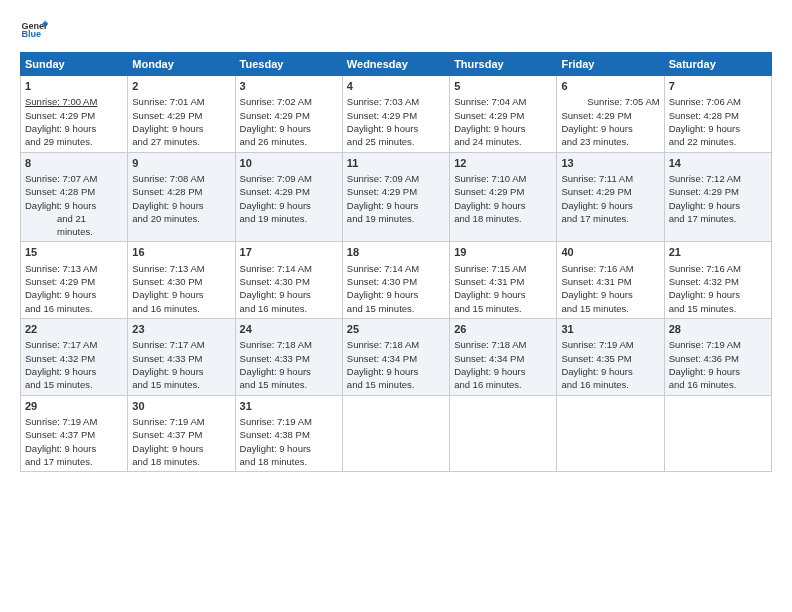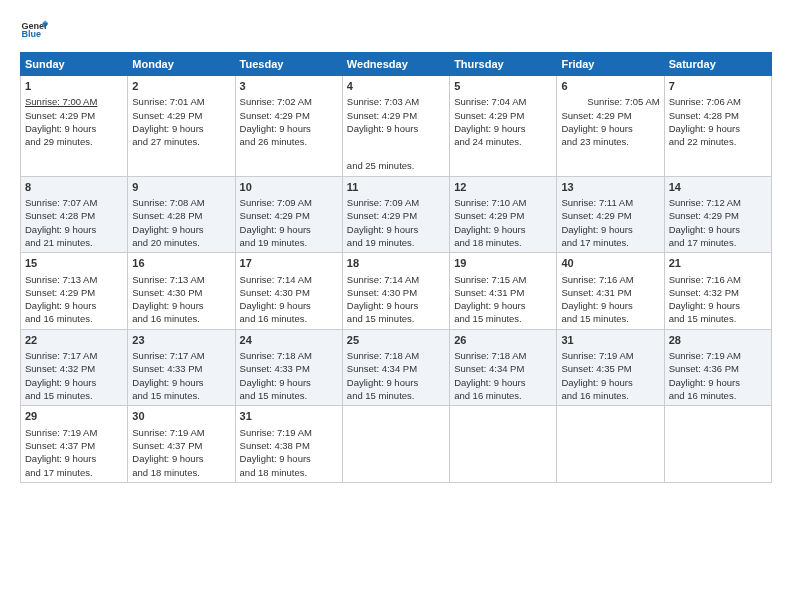--- a/index.html
+++ b/index.html
@@ -136,21 +136,21 @@
             <span style="display: block;">Sunrise: 7:02 AM</span>
             <span style="display: block;">Sunset: 4:29 PM</span>
             <span style="display: block;">Daylight: 9 hours</span>
             <span style="display: block;">and 26 minutes.</span>
           </td>
           <td>
             <span class="day-num">4</span>
             <span style="display: block;">Sunrise: 7:03 AM</span>
             <span style="display: block;">Sunset: 4:29 PM</span>
             <span style="display: block;">Daylight: 9 hours</span>
-            <span style="display: block; margin-top: 24px;">and 25 minutes.</span>
+            <span style="display: block;">and 25 minutes.</span>
           </td>
           <td>
             <span class="day-num">5</span>
             <span style="display: block;">Sunrise: 7:04 AM</span>
             <span style="display: block;">Sunset: 4:29 PM</span>
             <span style="display: block;">Daylight: 9 hours</span>
             <span style="display: block;">and 24 minutes.</span>
           </td>
           <td>
             <span class="day-num">6</span>
@@ -166,21 +166,21 @@
             <span style="display: block;">Daylight: 9 hours</span>
             <span style="display: block;">and 22 minutes.</span>
           </td>
         </tr>
         <tr>
           <td>
             <span class="day-num">8</span>
             <span style="display: block;">Sunrise: 7:07 AM</span>
             <span style="display: block;">Sunset: 4:28 PM</span>
             <span style="display: block;">Daylight: 9 hours</span>
-            <span style="display: block;">and 21 minutes.</span>
+            <span style="display: block; margin-left: 32px;">and 21 minutes.</span>
           </td>
           <td>
             <span class="day-num">9</span>
             <span style="display: block;">Sunrise: 7:08 AM</span>
             <span style="display: block;">Sunset: 4:28 PM</span>
             <span style="display: block;">Daylight: 9 hours</span>
             <span style="display: block;">and 20 minutes.</span>
           </td>
           <td>
             <span class="day-num">10</span>

